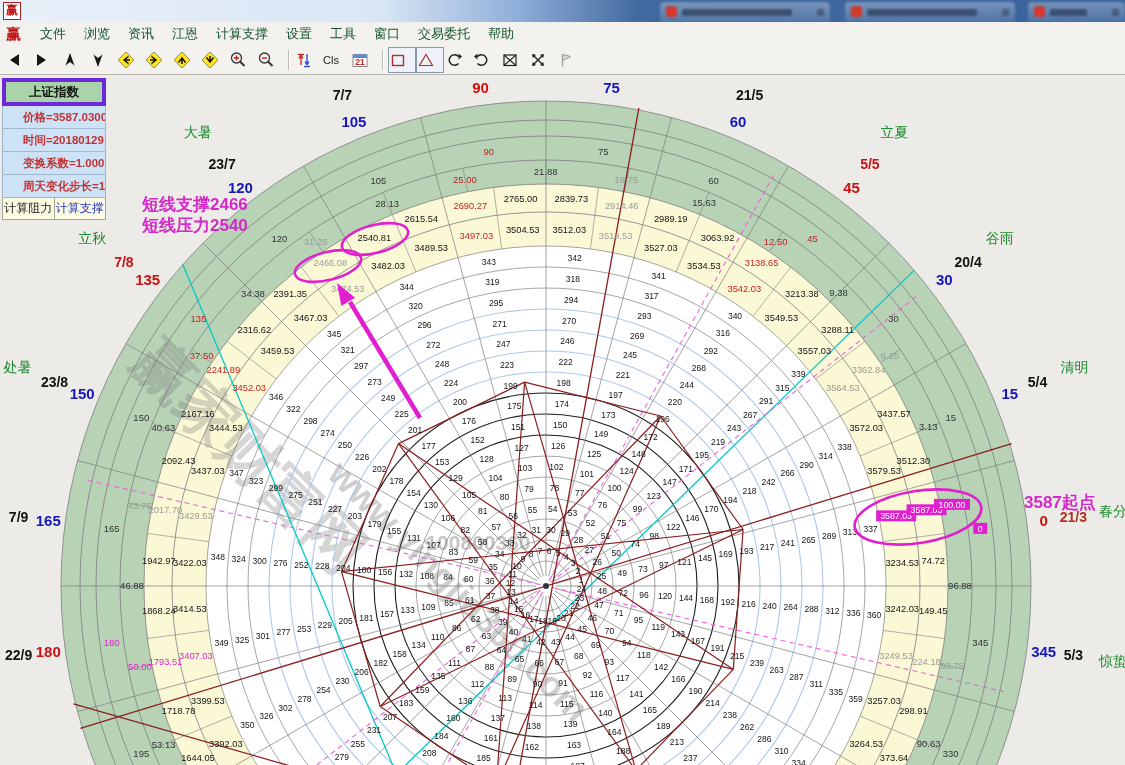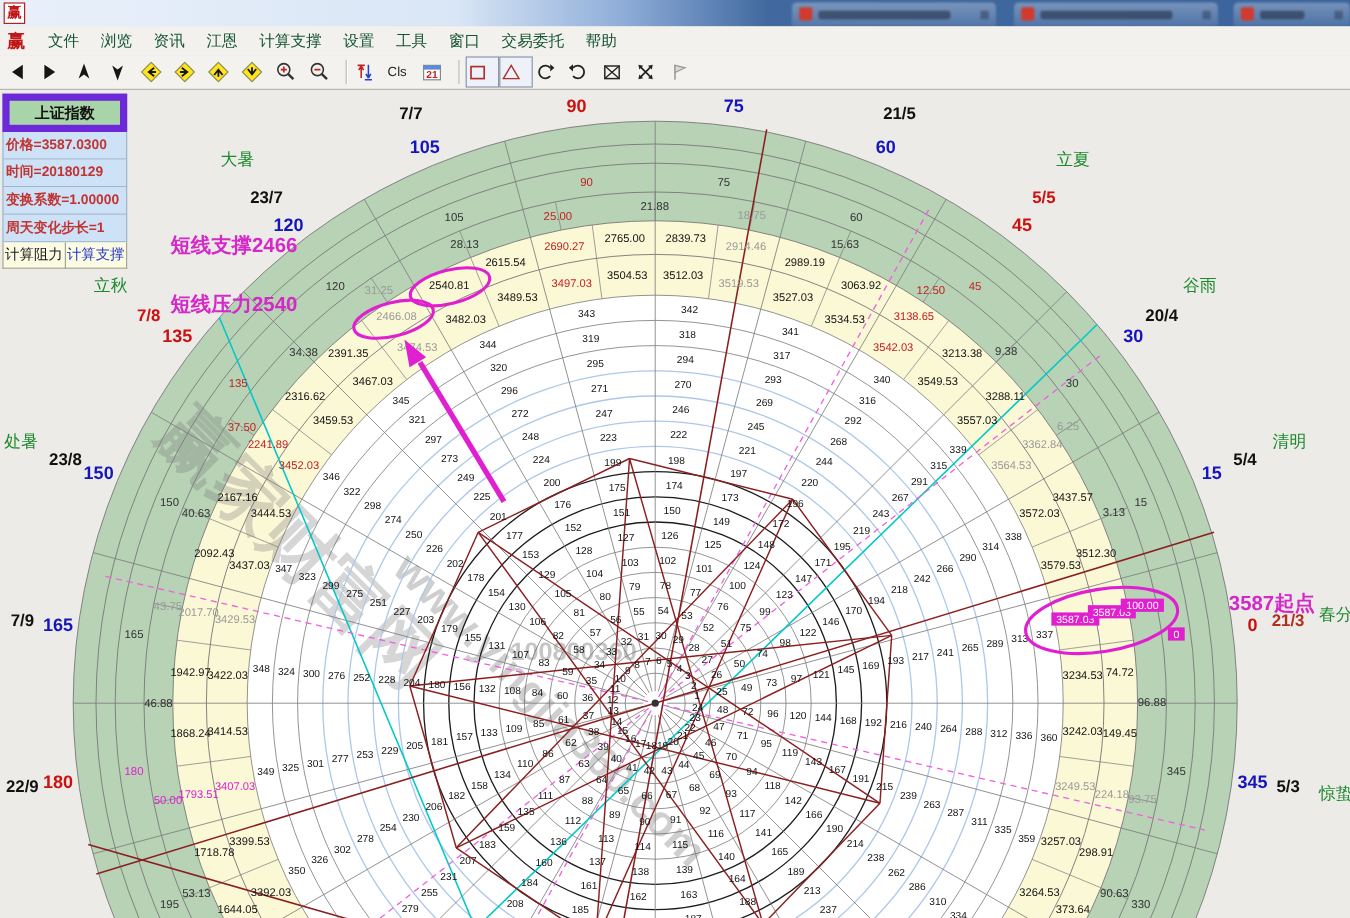--- a/index.html
+++ b/index.html
@@ -26,23 +26,23 @@
   
   .toolbar{position:absolute;left:0;top:46px;width:1125px;height:28px;background:#f4f2ef;
     border-bottom:1px solid #b9b6af;display:flex;align-items:center;z-index:30;padding-left:4px;}
   .tbtn{width:26px;height:24px;display:flex;align-items:center;justify-content:flex-start;border:1px solid transparent;}
   .tbtn.sel{border:1px solid #8a98ac;background:#eef2f8;}
   .tsep{width:1px;height:20px;background:#bdbab4;border-right:1px solid #fff;margin:0 4px;}
   .cls-label{font-size:11px;color:#222;}
   
   .panel{position:absolute;left:2px;top:78px;width:104px;z-index:20;font-size:11.5px;}
   .panel .hd{height:20px;line-height:20px;text-align:center;background:#a9d4a9;
-    border:6px solid #6d28d9;font-weight:bold;color:#111;font-size:12.5px;}
+    border:4px solid #6d28d9;font-weight:bold;color:#111;font-size:12.5px;}
   .panel .row{height:22px;line-height:22px;background:#cde2f6;border:1px solid #9fb6cd;border-top:none;
-    color:#c03434;padding-left:2px;white-space:nowrap;overflow:hidden;font-weight:bold;}
+    color:#c03434;padding-left:20px;white-space:nowrap;overflow:hidden;font-weight:bold;}
   .panel .btns{display:flex;}
   .panel .btn{flex:1;height:21px;line-height:21px;text-align:center;background:#fbfae2;
     border:1px solid #a8a590;border-top:none;font-size:12px;color:#1a1a1a;cursor:default;}
   .panel .btn.blue{color:#2438c8;border-left:none;}
   
   .ann{position:absolute;color:#d428c8;font-weight:bold;font-size:17px;z-index:15;white-space:nowrap;}
   svg text{user-select:none;}
 </style>
 </head>
 <body>
@@ -913,14 +913,14 @@
   <div class="row">时间=20180129</div>
   <div class="row">变换系数=1.00000</div>
   <div class="row">周天变化步长=1</div>
   <div class="btns">
     <div class="btn">计算阻力</div>
     <div class="btn blue">计算支撑</div>
   </div>
 </div>
 
 <div class="ann" style="left:142px;top:193px;text-align:right;">短线支撑2466</div>
-<div class="ann" style="left:142px;top:242px;">短线压力2540</div>
+<div class="ann" style="left:142px;top:214px;">短线压力2540</div>
 <div class="ann" style="left:978px;top:491px;margin-left:46px;">3587起点</div>
 
 </body></html>

